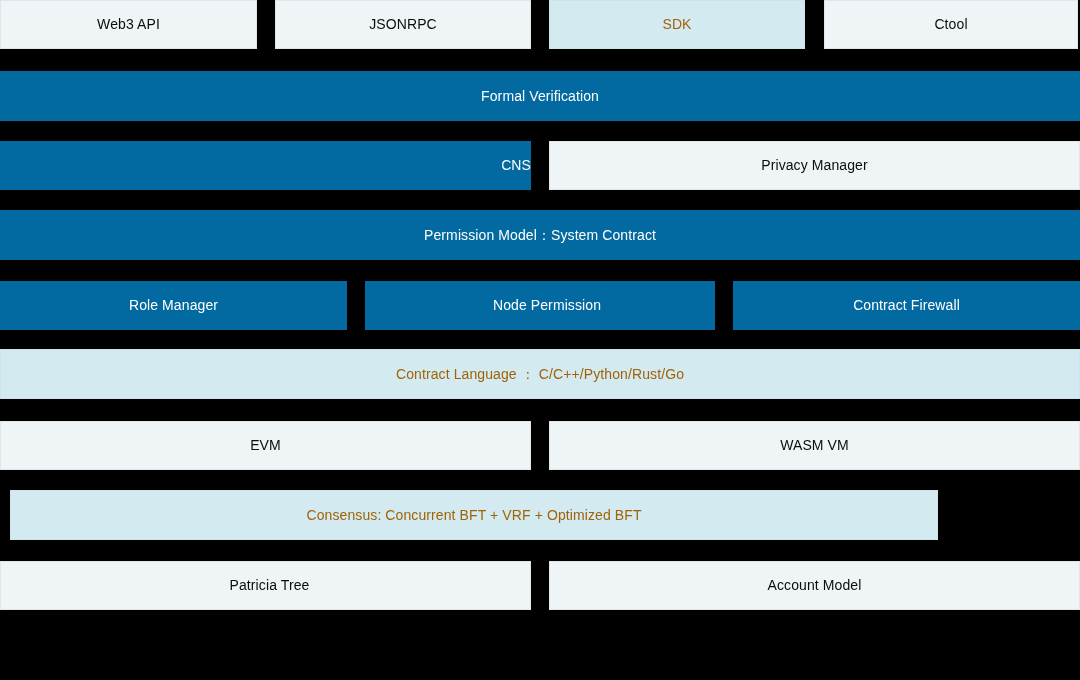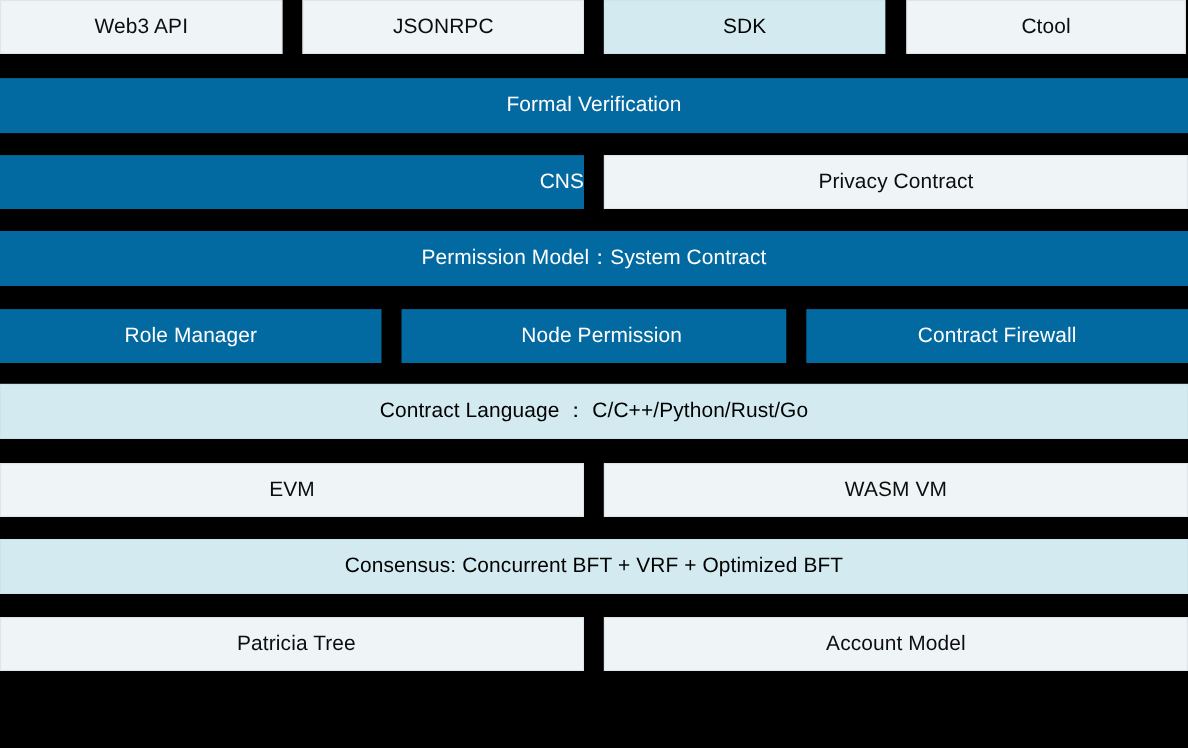--- a/index.html
+++ b/index.html
@@ -20,34 +20,34 @@
     position: absolute;
     left: 0;
     width: 1080px;
     display: flex;
   }
   .cell {
     display: flex;
     align-items: center;
     justify-content: center;
     text-align: center;
-    font-size: 19px;
+    font-size: 14px;
     line-height: 1.15;
     letter-spacing: 0.1px;
     white-space: nowrap;
     overflow: hidden;
   }
   .pale {
     background: #eff4f6;
     color: #0d0d0d;
     border: 1px solid #dfe6e9;
   }
   .lightblue {
     background: #d3ebf0;
-    color: #000000;
+    color: #a16207;
     border: 1px solid #cde4ea;
   }
   .cyan {
     background: #0369a1;
     color: #ffffff;
     border: none;
   }
   .spacer { background: #000000; flex: none; }
 </style>
 </head>
@@ -78,21 +78,21 @@
       <span>Formal Verification</span>
     </div>
   </div>
 
   <div class="row" style="top:141px; height:49px;">
     <div class="cell cyan" style="width:531px; height:49px;justify-content:flex-end;">
       <span>CNS</span>
     </div>
     <div class="spacer" style="width:18px;"></div>
     <div class="cell pale" style="width:531px; height:49px;">
-      <span>Privacy Contract</span>
+      <span>Privacy Manager</span>
     </div>
   </div>
 
   <div class="row" style="top:210px; height:50px;align-items:flex-end;">
     <div class="cell cyan" style="width:1080px; height:50px;">
       <span>Permission Model：System Contract</span>
     </div>
   </div>
 
   <div class="row" style="top:281px; height:49px;">
@@ -119,21 +119,21 @@
     <div class="cell pale" style="width:531px; height:49px;">
       <span>EVM</span>
     </div>
     <div class="spacer" style="width:18px;"></div>
     <div class="cell pale" style="width:531px; height:49px;">
       <span>WASM VM</span>
     </div>
   </div>
 
   <div class="row" style="top:490px; height:50px;">
-    <div class="cell lightblue" style="width:1080px; height:50px;">
+    <div class="cell lightblue" style="width:928px; height:50px;margin-left:10px;">
       <span>Consensus: Concurrent BFT + VRF + Optimized BFT</span>
     </div>
   </div>
 
   <div class="row" style="top:561px; height:49px;">
     <div class="cell pale" style="width:531px; height:49px;padding-left:8px;">
       <span>Patricia Tree</span>
     </div>
     <div class="spacer" style="width:18px;"></div>
     <div class="cell pale" style="width:531px; height:49px;">

